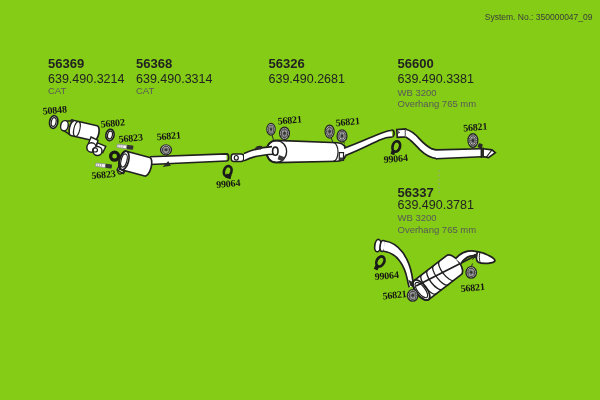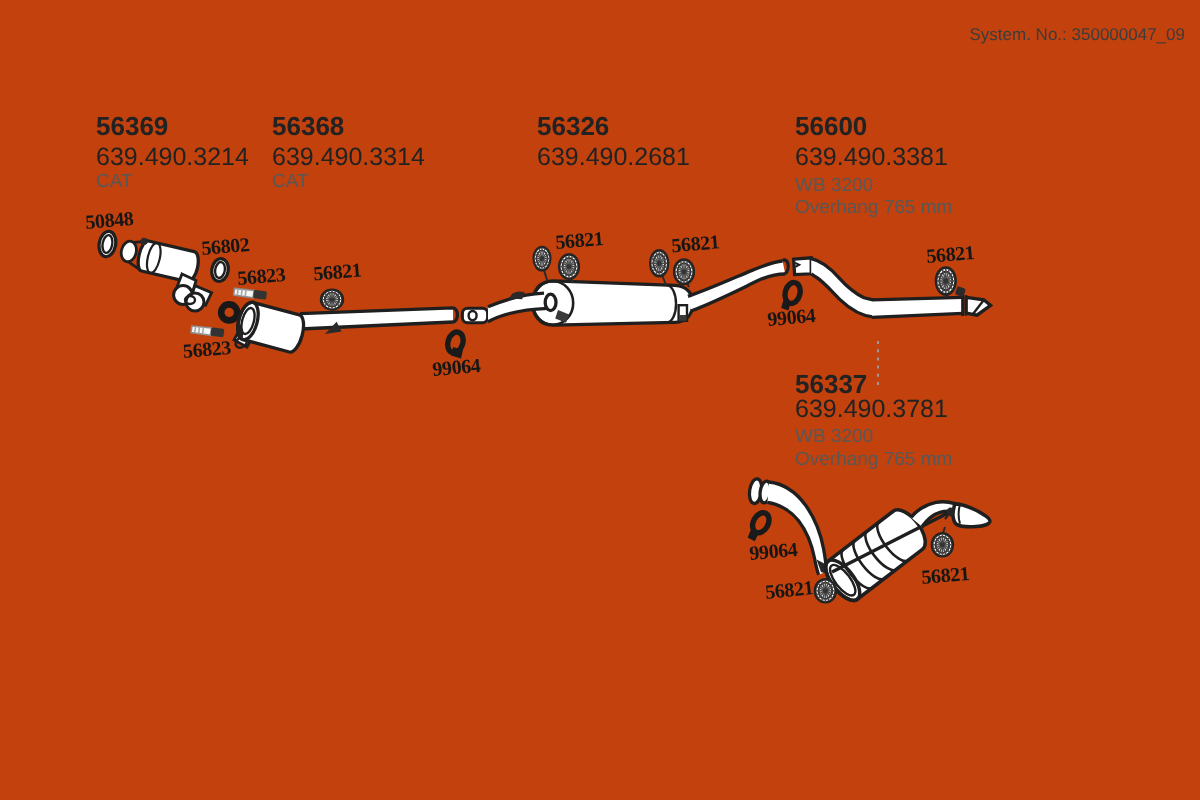--- a/index.html
+++ b/index.html
@@ -1,16 +1,16 @@
 <!DOCTYPE html>
 <html><head>
 <meta charset="utf-8">
 <style>
   html,body{margin:0;padding:0;background:#fff;-webkit-font-smoothing:antialiased;}
-  .page{position:relative;width:600px;height:400px;background:#c2410c;overflow:hidden;
+  .page{position:relative;width:600px;height:400px;background:#84cc16;overflow:hidden;
         font-family:"Liberation Sans",sans-serif;}
   svg{position:absolute;left:0;top:0;}
   text{fill:#222;}
   .big{font-weight:bold;font-size:13px;}
   .num{font-size:12.5px;}
   .sm{font-size:9.5px;fill:#585858;}
   .lbl{font-family:"Liberation Serif",serif;font-weight:bold;font-size:10px;fill:#161616;letter-spacing:-0.2px;}
   .sys{font-size:8.5px;fill:#3c3c3c;}
 </style>
 </head>

